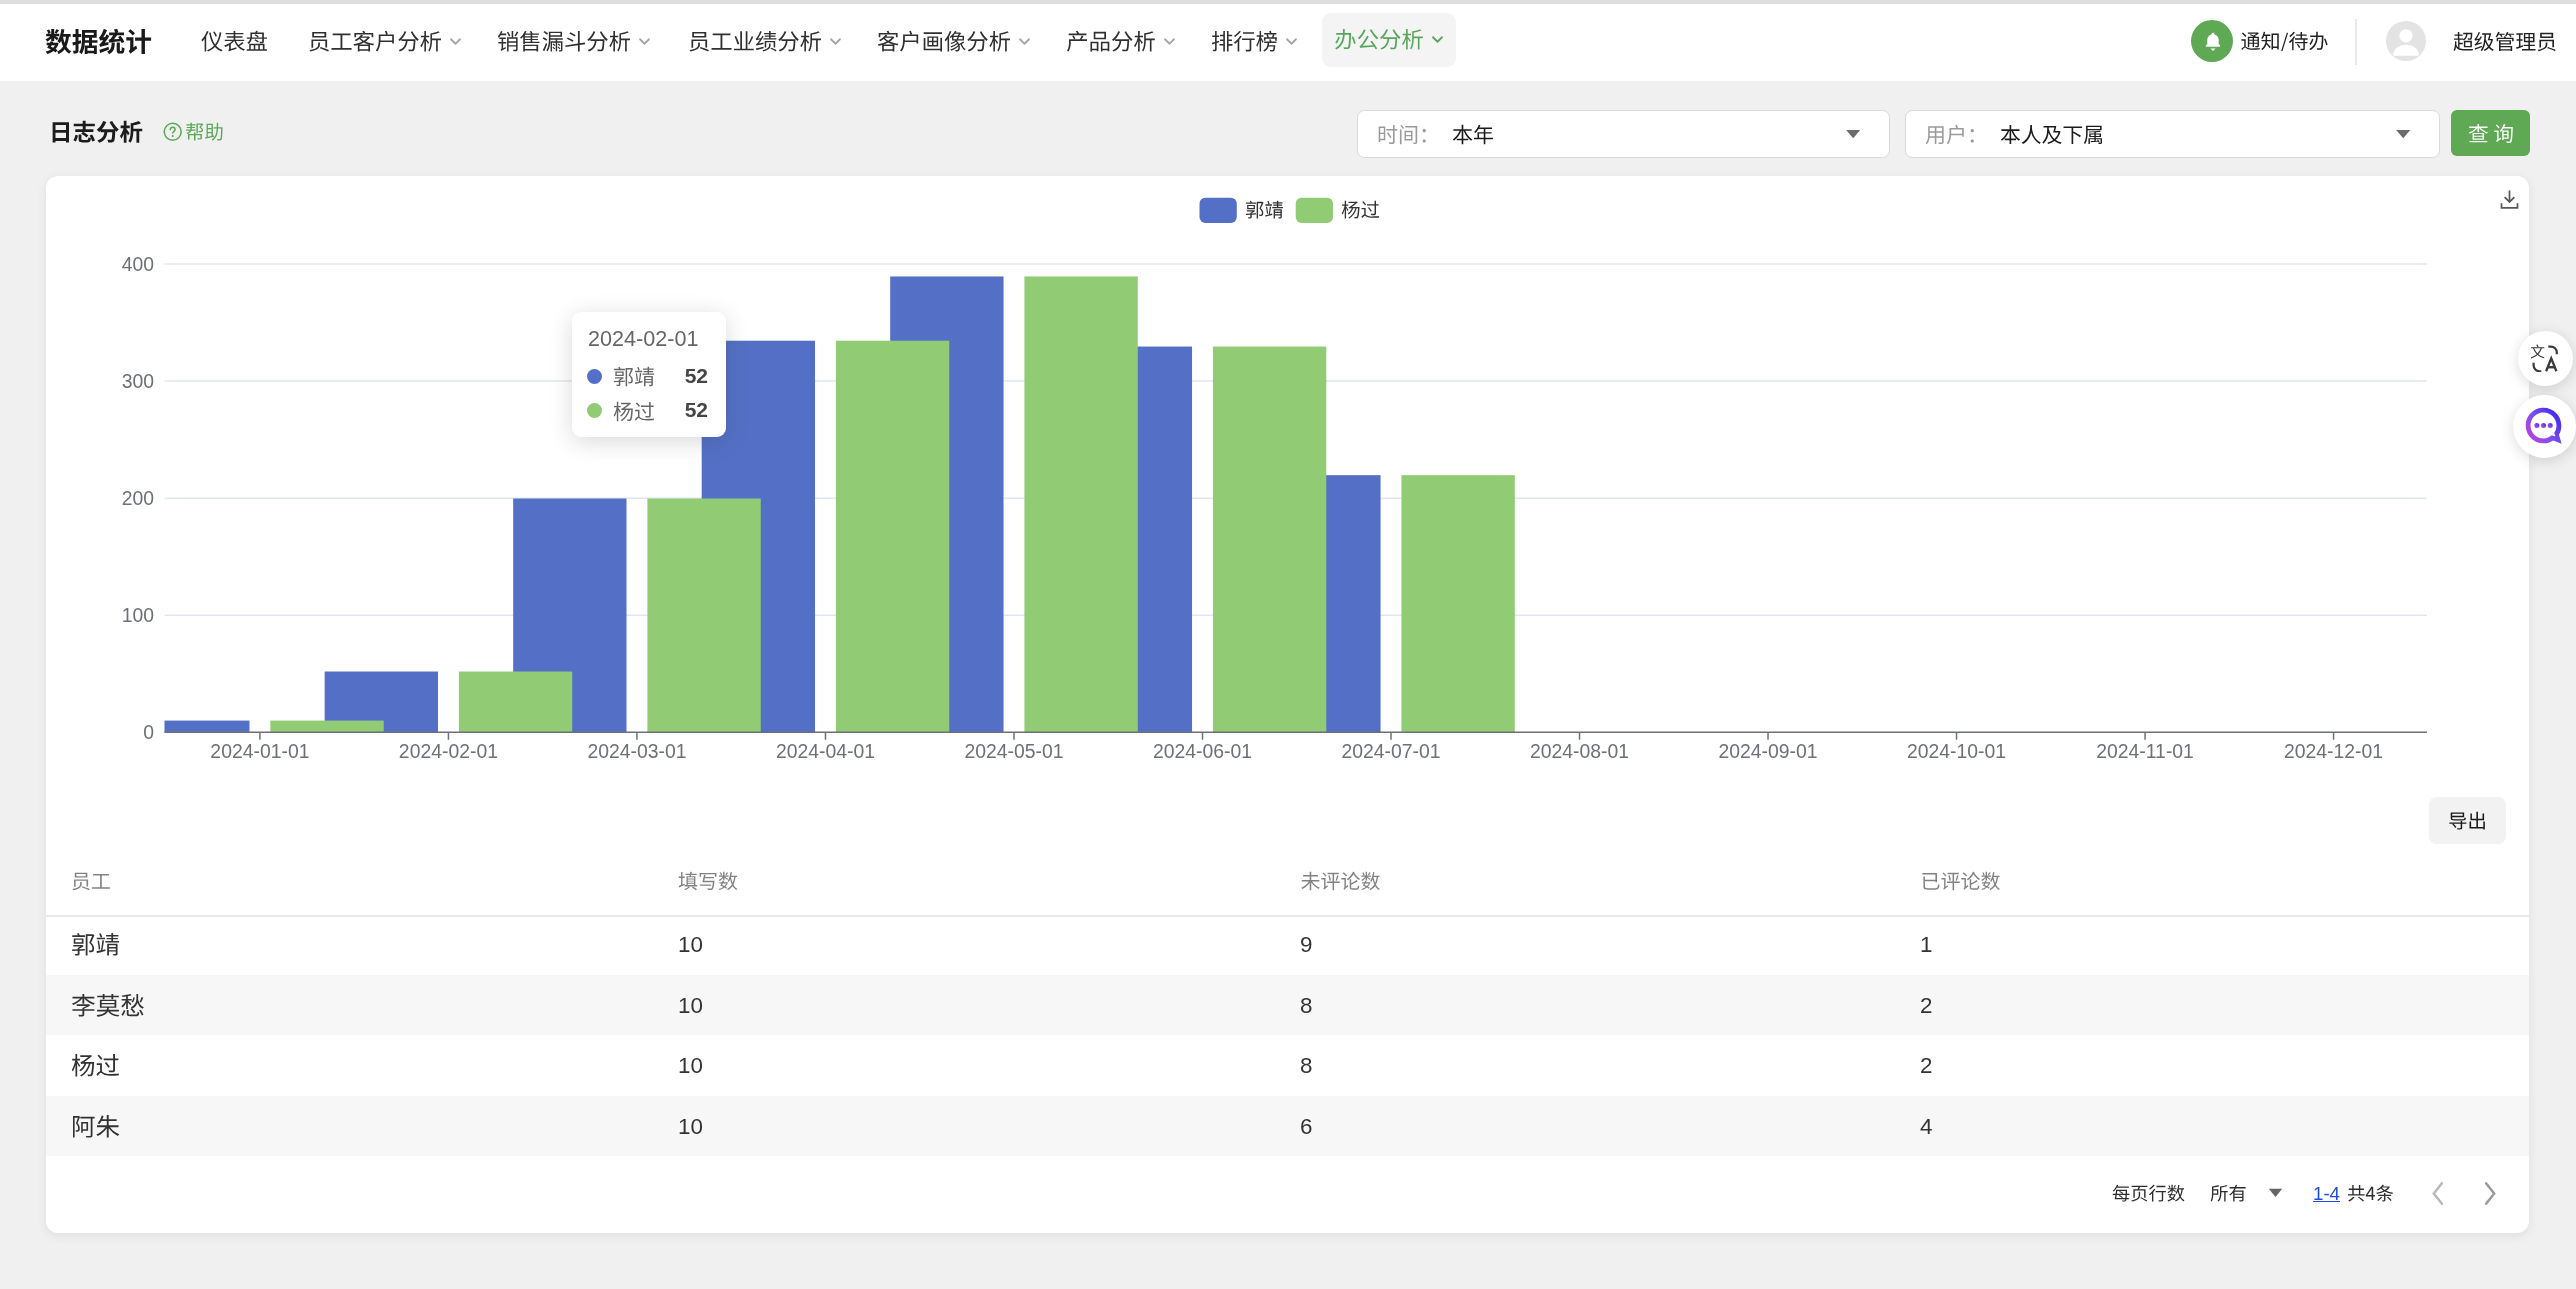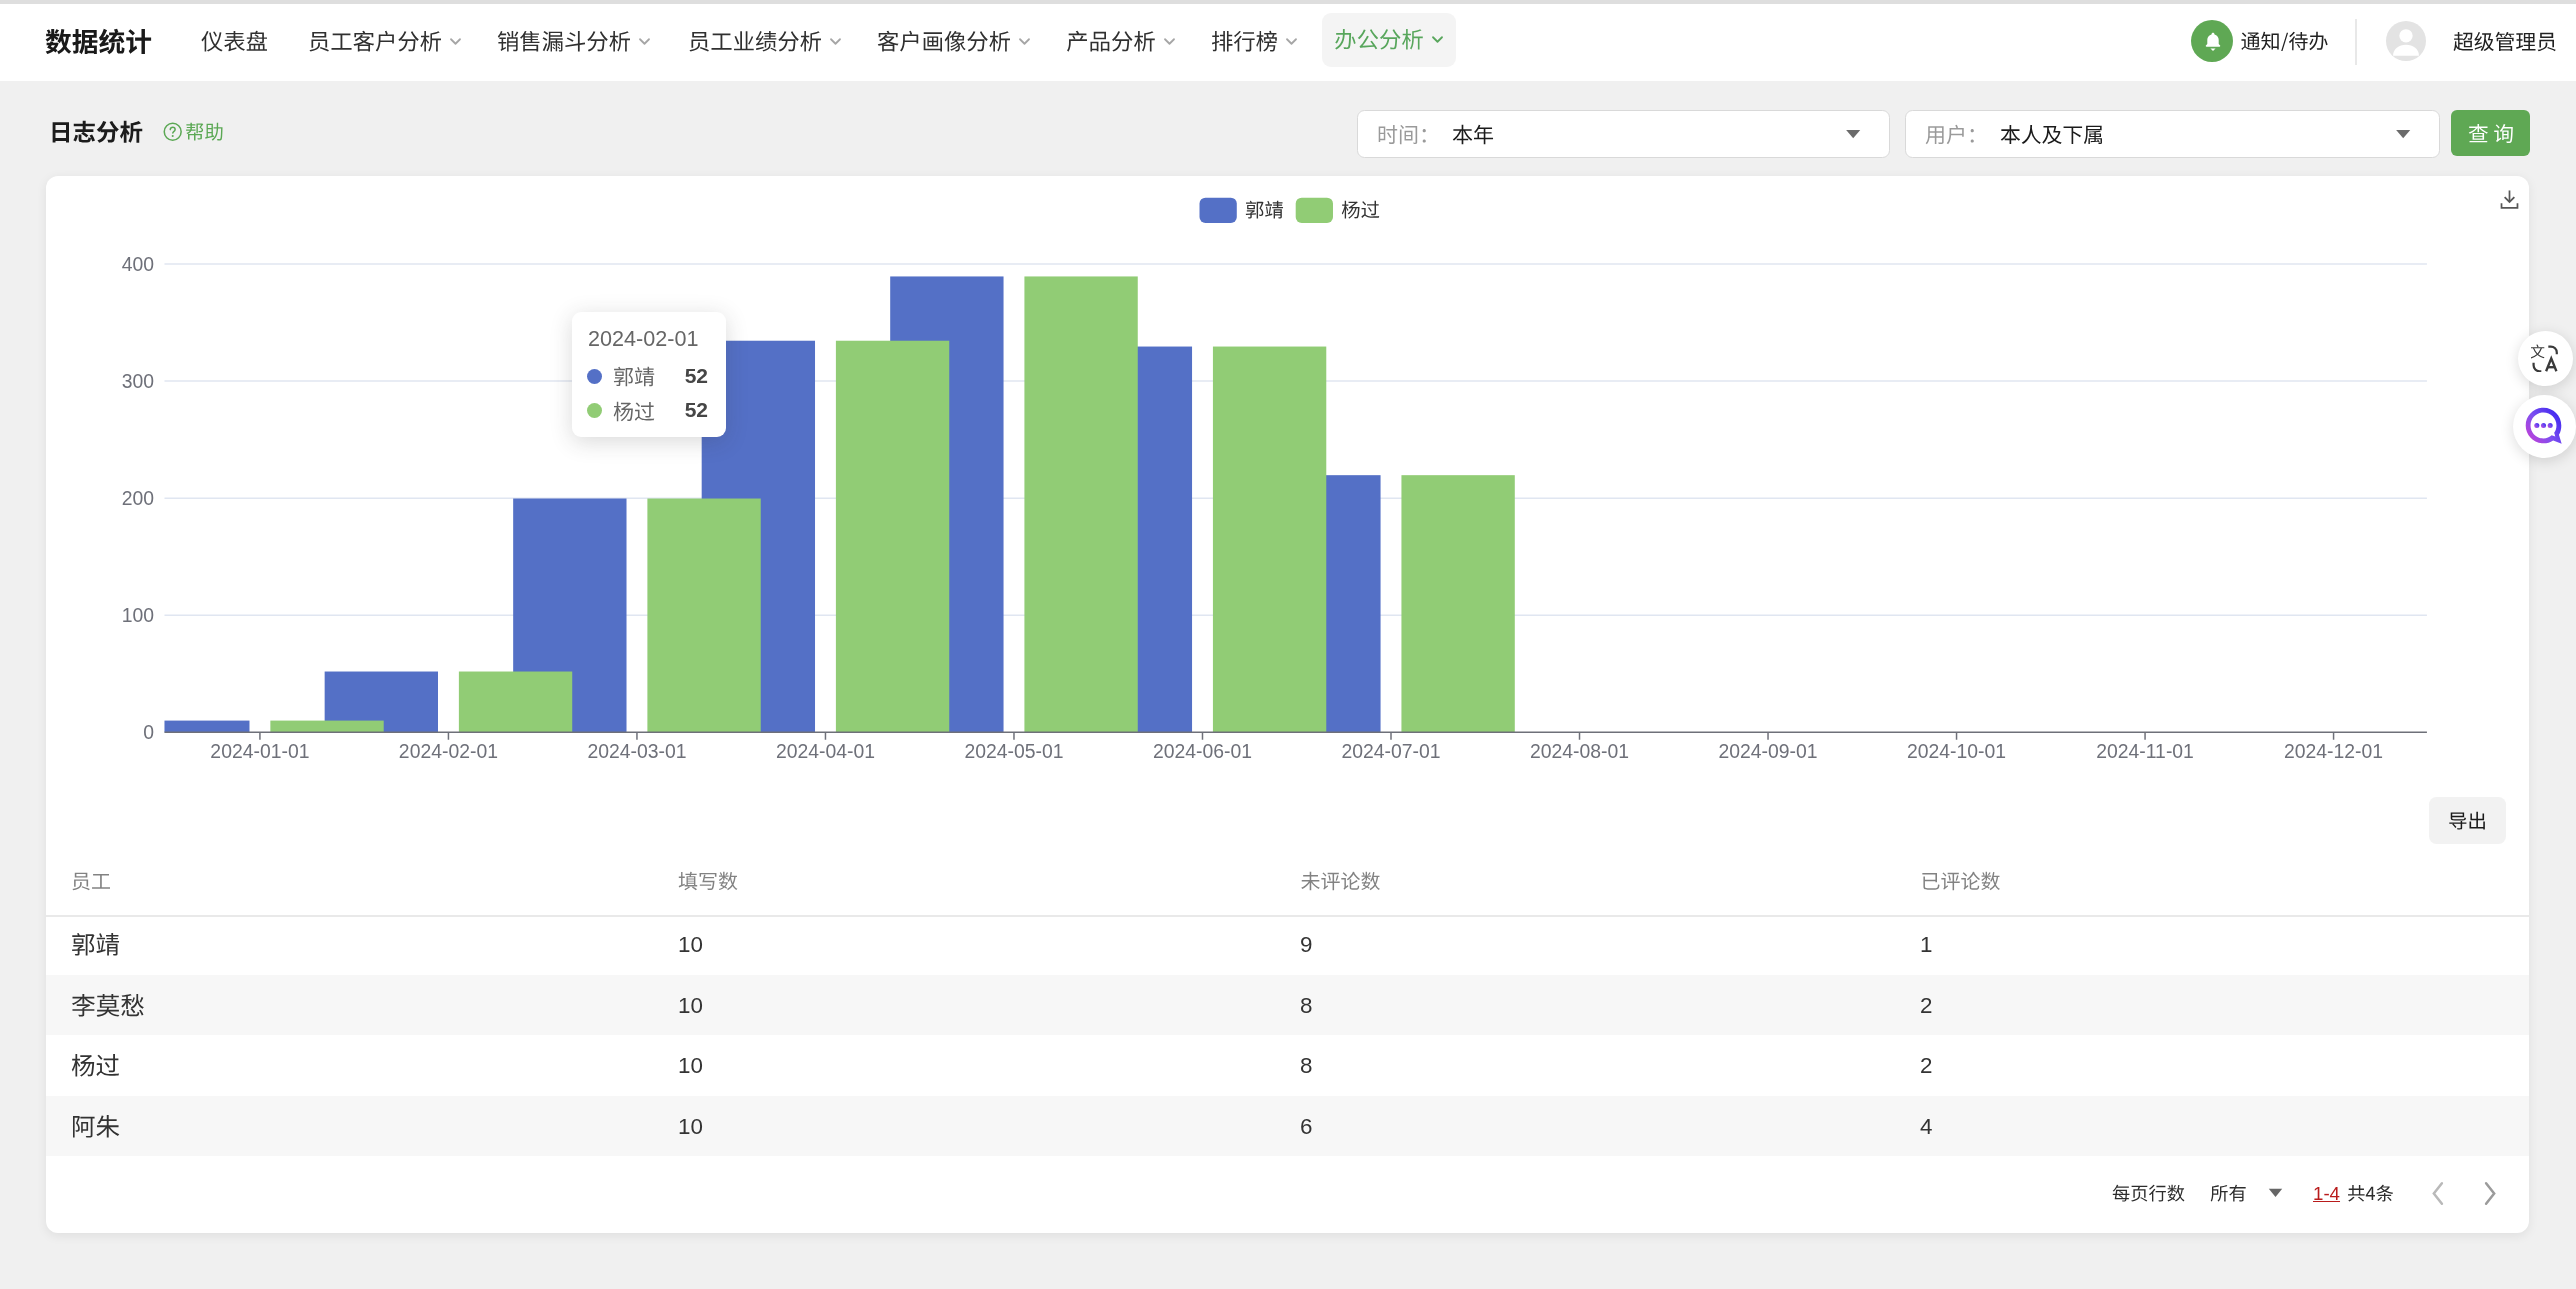--- a/index.html
+++ b/index.html
@@ -289,21 +289,21 @@
       </svg>
     </div>
 <div class="abs vc" style="position:absolute;left:2210px;top:1171px;width:60px;height:45px;">
       <svg class="cj" style="width:37px;height:18.3px;" viewBox="0 0 49.00 24.50">
         <path fill="#2d2d2d" transform="translate(0,21.56) scale(0.024500)" d="M534 -739V-406C534 -267 523 -91 404 32C420 42 451 67 462 82C591 -48 611 -255 611 -406V-429H766V77H841V-429H958V-501H611V-684C726 -702 854 -728 939 -764L888 -828C806 -790 659 -758 534 -739ZM172 -361V-391V-521H370V-361ZM441 -819C362 -783 218 -756 98 -741V-391C98 -261 93 -88 29 34C45 43 77 68 90 82C147 -22 165 -167 170 -293H442V-589H172V-685C284 -699 408 -721 489 -756Z M1391 -840C1379 -797 1365 -753 1347 -710H1063V-640H1316C1252 -508 1160 -386 1040 -304C1054 -290 1078 -263 1088 -246C1151 -291 1207 -345 1255 -406V79H1329V-119H1748V-15C1748 0 1743 6 1726 6C1707 7 1646 8 1580 5C1590 26 1601 57 1605 77C1691 77 1746 77 1779 66C1812 53 1822 30 1822 -14V-524H1336C1359 -562 1379 -600 1397 -640H1939V-710H1427C1442 -747 1455 -785 1467 -822ZM1329 -289H1748V-184H1329ZM1329 -353V-456H1748V-353Z"></path>
       </svg>
     </div>
 <svg class="abs" style="position:absolute;left:2268px;top:1188px;width:15px;height:9.7px;" viewBox="0 0 20 13">
       <path d="M1 1 L10 12 L19 1 Z" fill="#666"></path>
     </svg>
-<div class="abs vc" style="position:absolute;left:2313px;top:1171px;width:45px;height:45px;font-size:18.7px;color:#b91c1c;text-decoration:underline;">1-4</div>
+<div class="abs vc" style="position:absolute;left:2313px;top:1171px;width:45px;height:45px;font-size:18.7px;color:#1d4ed8;text-decoration:underline;">1-4</div>
 <div class="abs vc" style="position:absolute;left:2347px;top:1171px;width:75px;height:45px;">
       <svg class="cj" style="width:47px;height:18.3px;" viewBox="0 0 62.60 24.50">
         <path fill="#2d2d2d" transform="translate(0,21.56) scale(0.024500)" d="M587 -150C682 -80 804 20 864 80L935 34C870 -27 745 -122 653 -189ZM329 -187C273 -112 160 -25 62 28C79 41 106 65 121 81C222 23 335 -70 407 -157ZM89 -628V-556H280V-318H48V-245H956V-318H720V-556H920V-628H720V-831H643V-628H357V-831H280V-628ZM357 -318V-556H643V-318Z M1340 0H1426V-202H1524V-275H1426V-733H1325L1020 -262V-202H1340ZM1340 -275H1115L1282 -525C1303 -561 1323 -598 1341 -633H1345C1343 -596 1340 -536 1340 -500Z M1855 -182C1807 -121 1717 -48 1651 -10C1667 2 1689 27 1701 43C1769 -1 1862 -84 1915 -155ZM2184 -145C2254 -88 2335 -6 2373 47L2430 4C2391 -50 2307 -129 2238 -184ZM2222 -683C2179 -631 2123 -586 2057 -548C1994 -585 1940 -628 1899 -679L1903 -683ZM1933 -842C1881 -751 1778 -647 1629 -575C1646 -564 1670 -538 1683 -520C1746 -554 1801 -592 1849 -633C1888 -587 1934 -546 1986 -511C1866 -454 1726 -418 1590 -399C1604 -382 1619 -351 1625 -332C1774 -356 1927 -399 2057 -468C2176 -404 2319 -361 2474 -339C2484 -359 2503 -390 2519 -406C2375 -424 2241 -458 2129 -510C2216 -566 2289 -636 2337 -721L2287 -752L2273 -748H1960C1981 -774 1999 -800 2015 -826ZM2016 -393V-287H1702V-220H2016V-3C2016 8 2012 11 2001 11C1990 12 1950 12 1912 10C1922 29 1932 57 1935 76C1993 76 2032 76 2058 65C2085 54 2092 35 2092 -3V-220H2407V-287H2092V-393Z"></path>
       </svg>
     </div>
 <svg class="abs" style="position:absolute;left:2430px;top:1181px;width:15px;height:25px;" viewBox="0 0 20 34">
       <path d="M16 3 L5 17 L16 31" fill="none" stroke="#b9b9b9" stroke-width="3.4" stroke-linecap="round"></path>
     </svg>
 <svg class="abs" style="position:absolute;left:2483px;top:1181px;width:15px;height:25px;" viewBox="0 0 20 34">
       <path d="M4 3 L15 17 L4 31" fill="none" stroke="#9b9b9b" stroke-width="3.4" stroke-linecap="round"></path>

